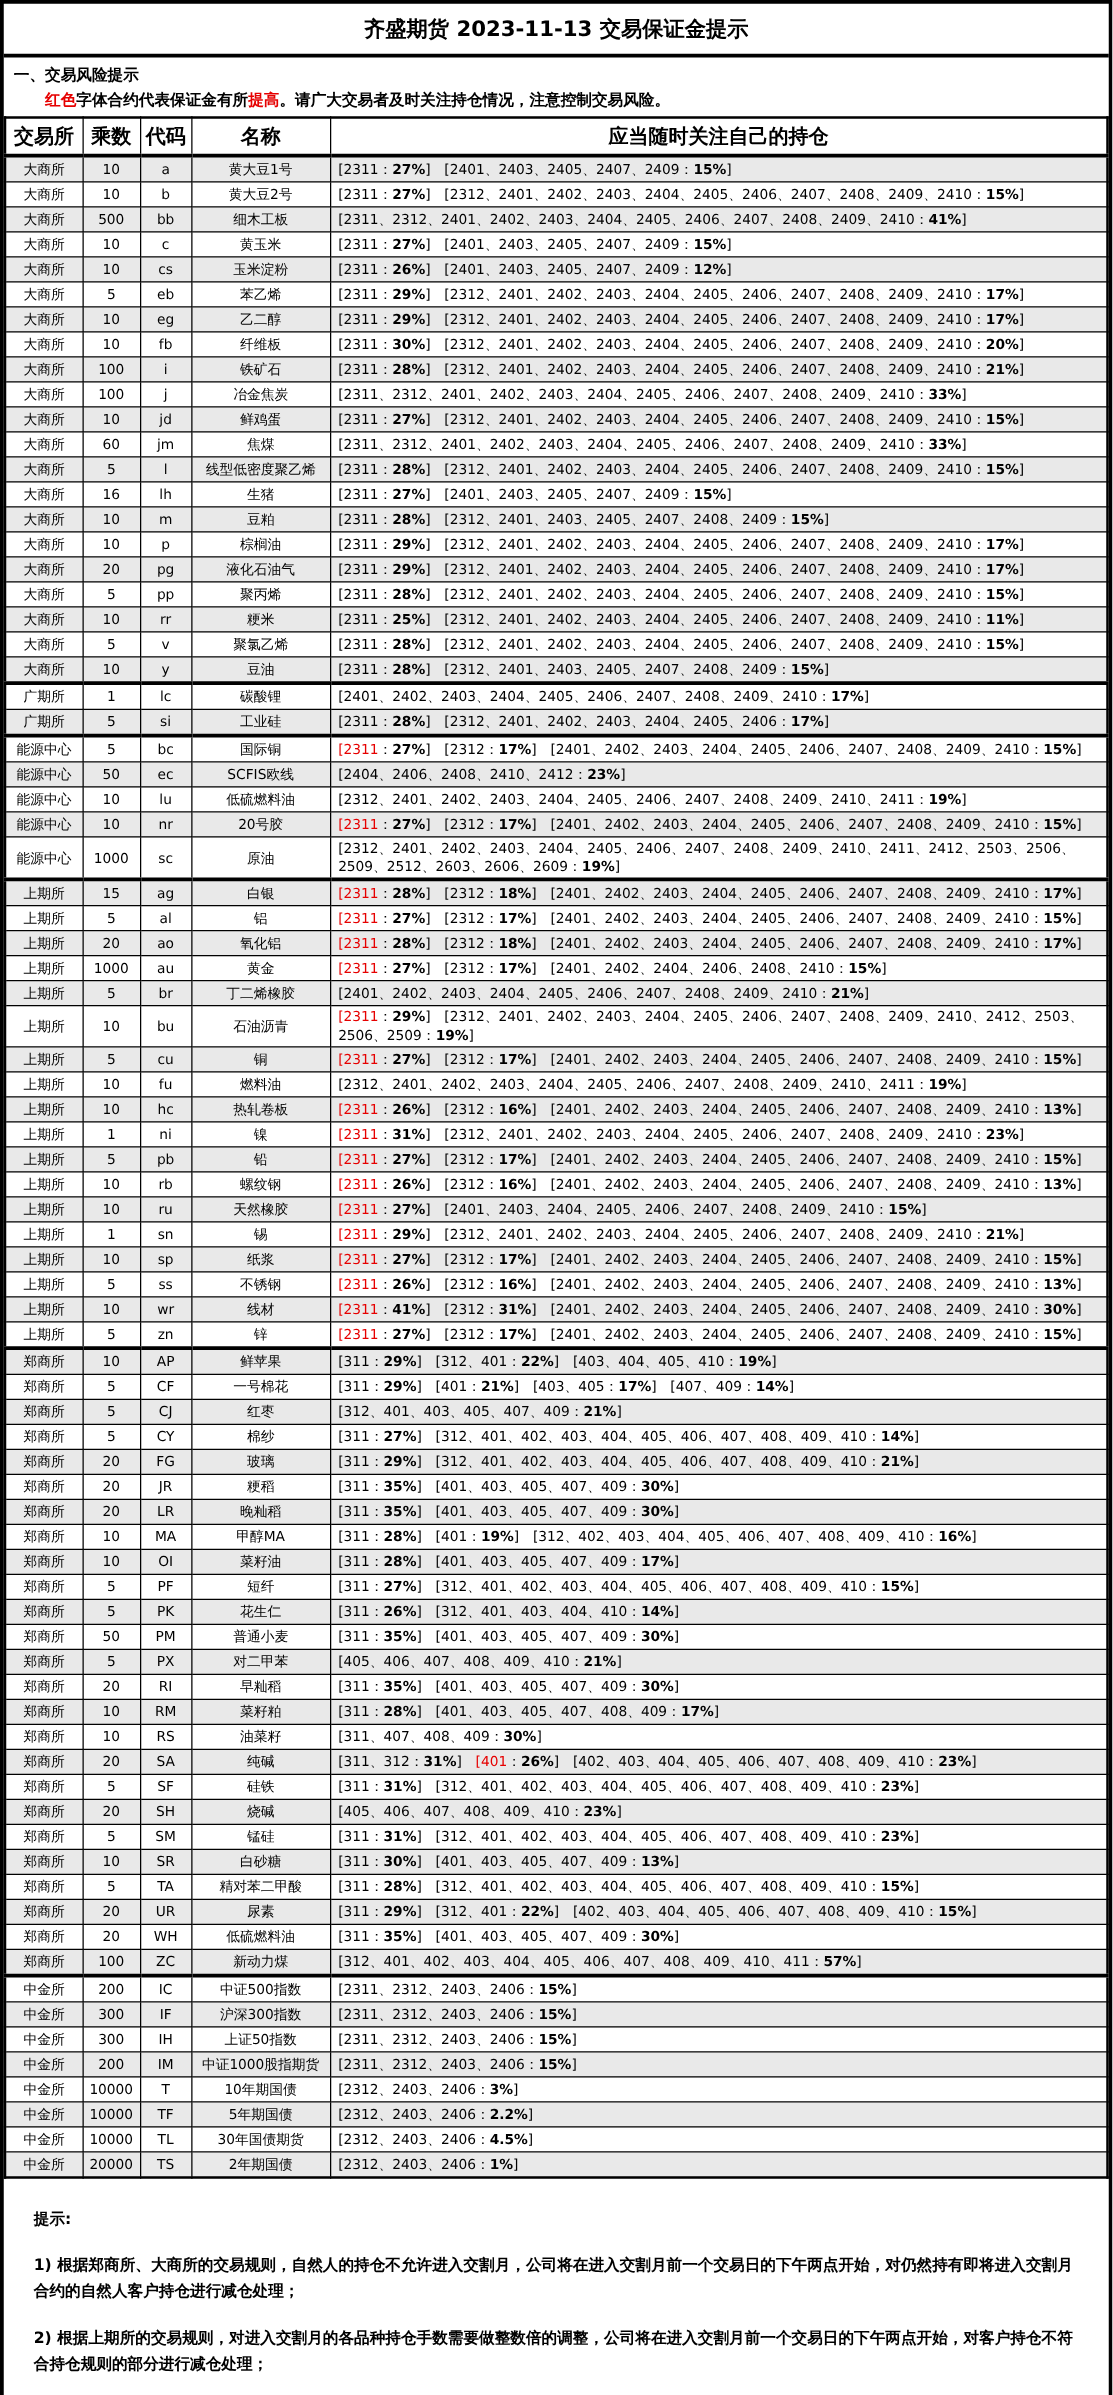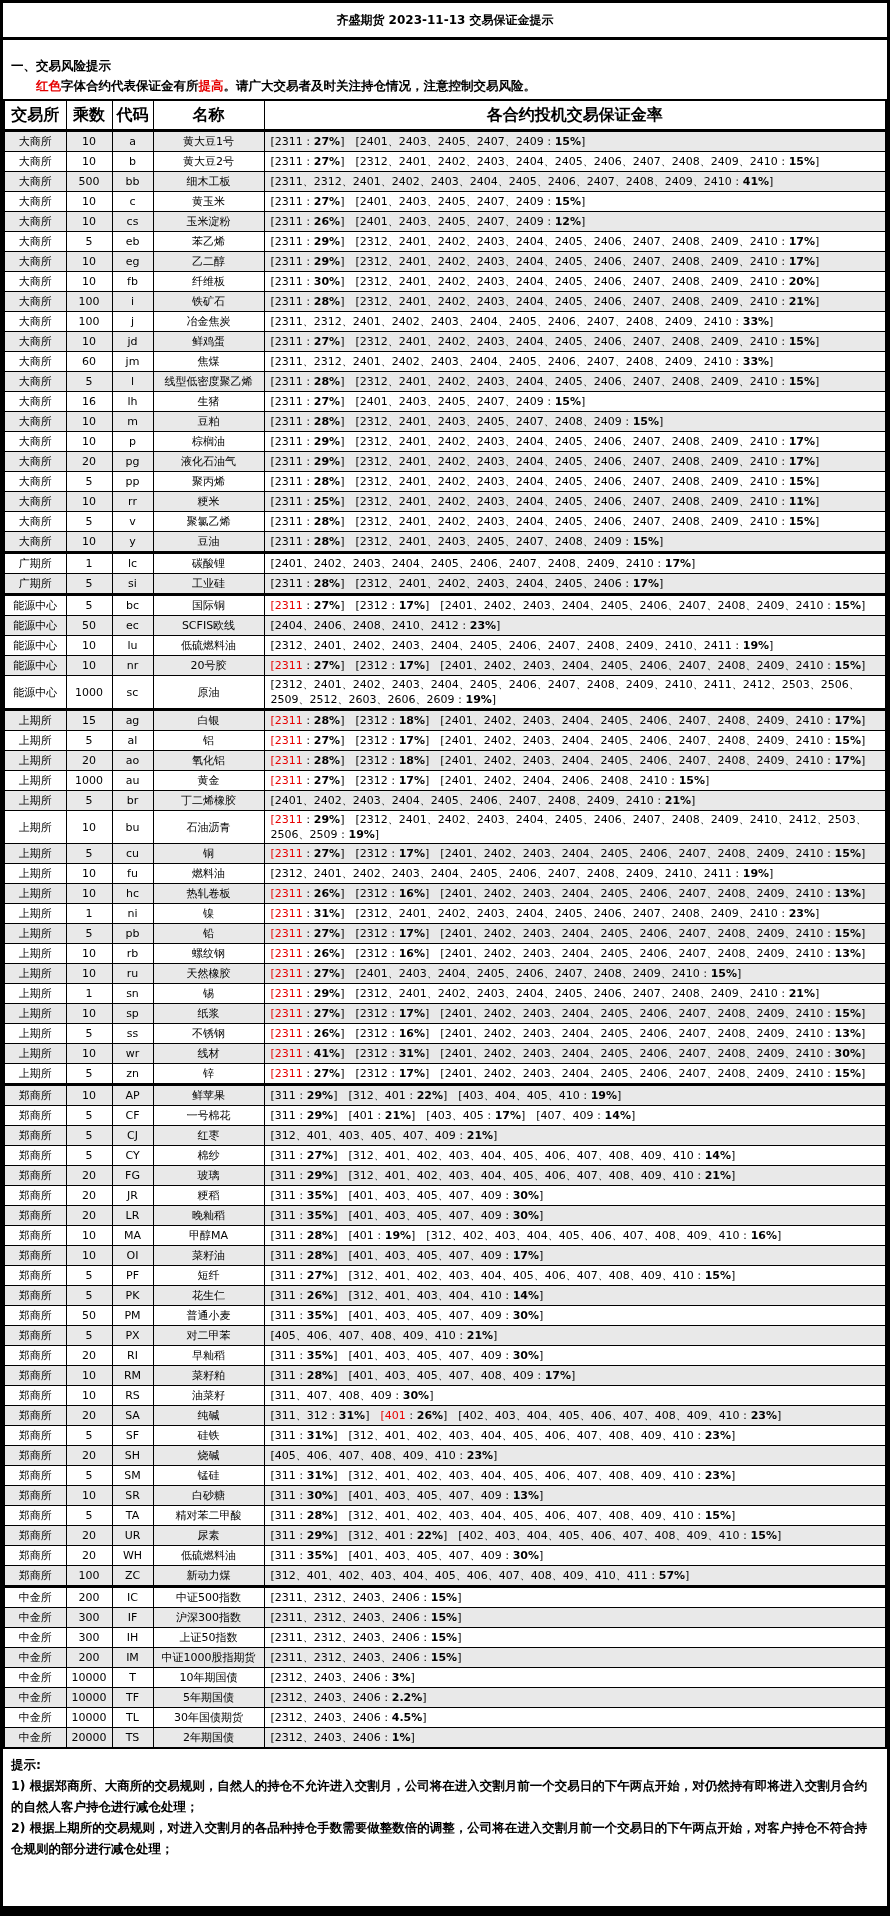--- a/index.html
+++ b/index.html
@@ -1,32 +1,32 @@
 <!DOCTYPE html>
 <html style="--red: #e60000; --stripe: #e9e9e9;"><head>
 <meta charset="utf-8">
 <style>
   :root{ --red:#e60000; --stripe:#e9e9e9; --ink:#000; }
   html,body{margin:0;padding:0;background:#fff;}
   body{width:890px;font-family:"DejaVu Sans","Liberation Sans",sans-serif;color:var(--ink);}
   .doc{box-sizing:border-box;width:890px;min-height:1916px;border:3px solid #000;border-bottom:10px solid #000;}
-  .title{font-size:12px;font-weight:bold;text-align:center;padding:9px 0 8px 0;border-bottom:3px solid #000;}
-  .intro{padding:16px 8px 3px 8px;font-size:12.5px;line-height:20px;font-weight:bold;}
+  .title{font-size:17px;font-weight:bold;text-align:center;padding:9px 0 8px 0;border-bottom:3px solid #000;}
+  .intro{padding:4px 8px 3px 8px;font-size:12.5px;line-height:20px;font-weight:bold;}
   .intro p{margin:0;}
   .indent{text-indent:2em;}
   .red{color:var(--red);}
   table.margin{width:100%;border-collapse:collapse;table-layout:fixed;font-size:11px;border:2px solid #000;}
   table.margin th{font-size:16px;font-weight:bold;height:28px;border:1px solid #000;border-bottom:3px solid #000;padding:0 2px;}
   table.margin td{border:1px solid #000;height:17px;padding:1px 2px;line-height:15px;text-align:center;font-weight:normal;}
   table.margin td.rate{text-align:left;padding-left:6px;padding-right:4px;}
   tr.stripe td{background:var(--stripe);}
   tr.group-start td{border-top:3px solid #000;}
   td.rate b{font-weight:bold;}
   .notes{padding:5px 8px 6px 8px;font-size:12.5px;line-height:21px;font-weight:bold;}
-  .notes div{margin:0;}
+  .notes div{margin:16px;}
 </style>
 </head>
 <body>
 
 <div class="doc">
 
   <div class="title">齐盛期货 2023-11-13 交易保证金提示</div>
 
   <div class="intro">
     <div>一、交易风险提示</div>
@@ -40,21 +40,21 @@
         <col style="width:41px">
         <col style="width:111px">
         <col>
     </colgroup>
     <thead>
       <tr>
         <th>交易所</th>
         <th>乘数</th>
         <th>代码</th>
         <th>名称</th>
-        <th>各合约投机交易保证金率</th>
+        <th>应当随时关注自己的持仓</th>
       </tr>
     </thead>
     <tbody>
         <tr class="stripe">
           <td>大商所</td>
           <td>10</td>
           <td>a</td>
           <td>黄大豆1号</td>
           <td class="rate">[2311：<b>27%</b>]　[2401、2403、2405、2407、2409：<b>15%</b>]</td>
         </tr>

